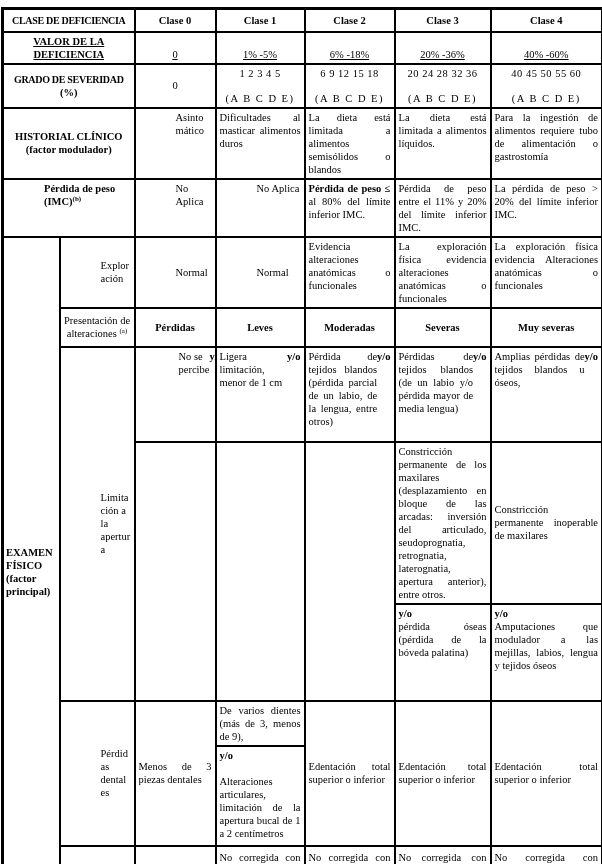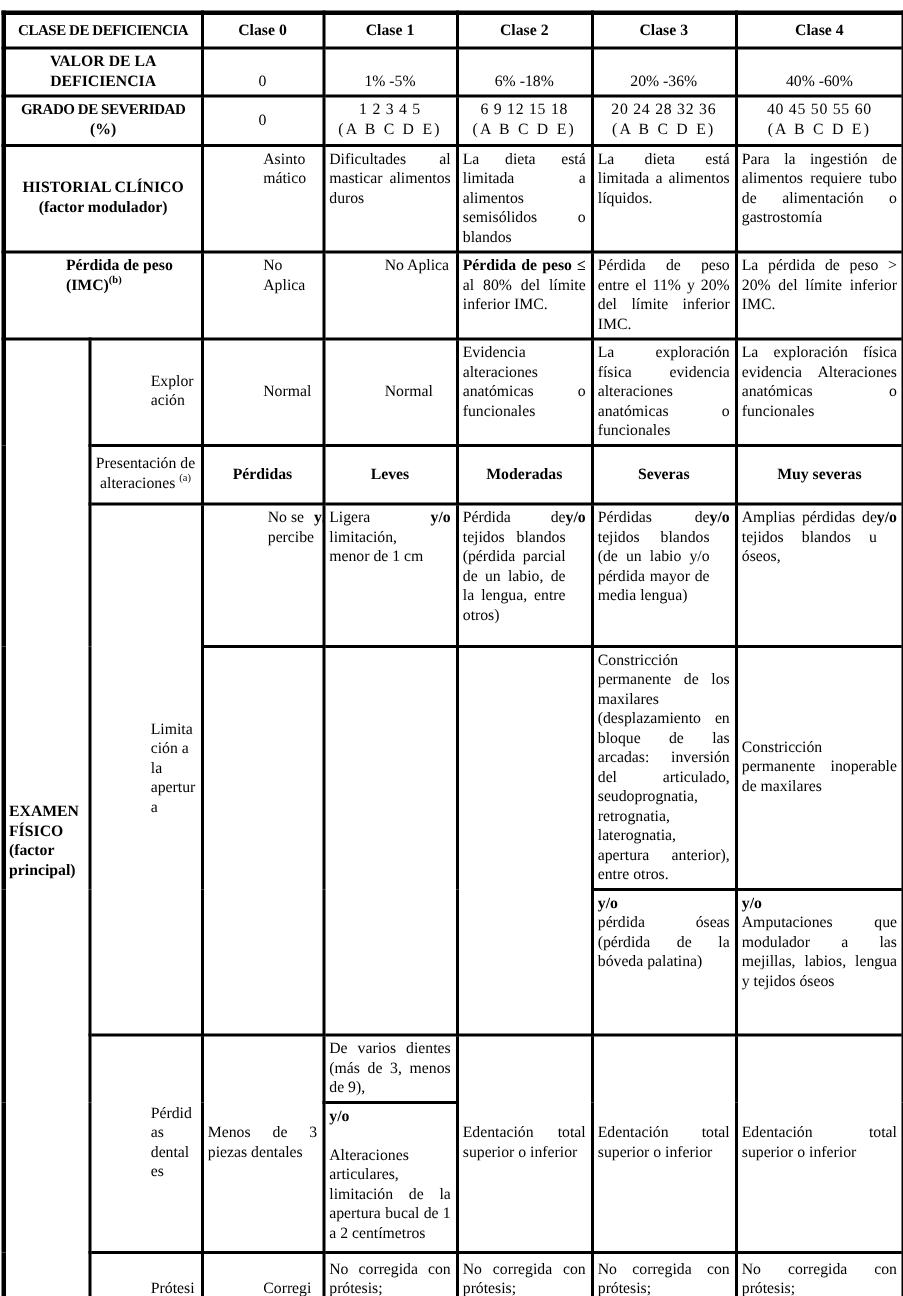--- a/index.html
+++ b/index.html
@@ -28,34 +28,34 @@
     word-wrap: break-word;
   }
   .b  { font-weight: bold; }
   .c  { text-align: center; }
   .j  { text-align: justify; }
   .l  { text-align: left; padding-left: 40px; }
   .vm { vertical-align: middle; margin-left: 44px; }
   .vb { vertical-align: bottom; }
   .tight { white-space: nowrap; letter-spacing: -0.3px; font-size: 10px; }
   sup { font-size: 7px; line-height: 0; vertical-align: super; }
-  .grado-letters { letter-spacing: 1.5px; margin-top: 0; }
+  .grado-letters { letter-spacing: 1.5px; margin-top: 12px; }
   .grado-num { letter-spacing: 0.5px; text-align: center; }
   
   .flexcell {
     display: flex;
     flex-direction: row;
     justify-content: space-between;
     min-height: 86px;
   }
   .yo-bottom { text-align: center; font-weight: bold; }
   .yo-top { font-weight: bold; text-align: left; }
   .gap-below { margin-bottom: 13px; }
   tr.r1  { height: 23px; }
-  tr.r2  { height: 25px; }
+  tr.r2  { height: 25px; text-decoration: underline; }
   tr.r3  { height: 33px; }
   tr.r4  { height: 67px; }
   tr.r5  { height: 50px; }
   tr.r6  { height: 67px; }
   tr.r7  { height: 39px; }
   tr.r8  { height: 95px; }
   tr.r9  { height: 158px; }
   tr.r10 { height: 97px; }
   tr.r11a{ height: 40px; }
   tr.r11b{ height: 100px; }

